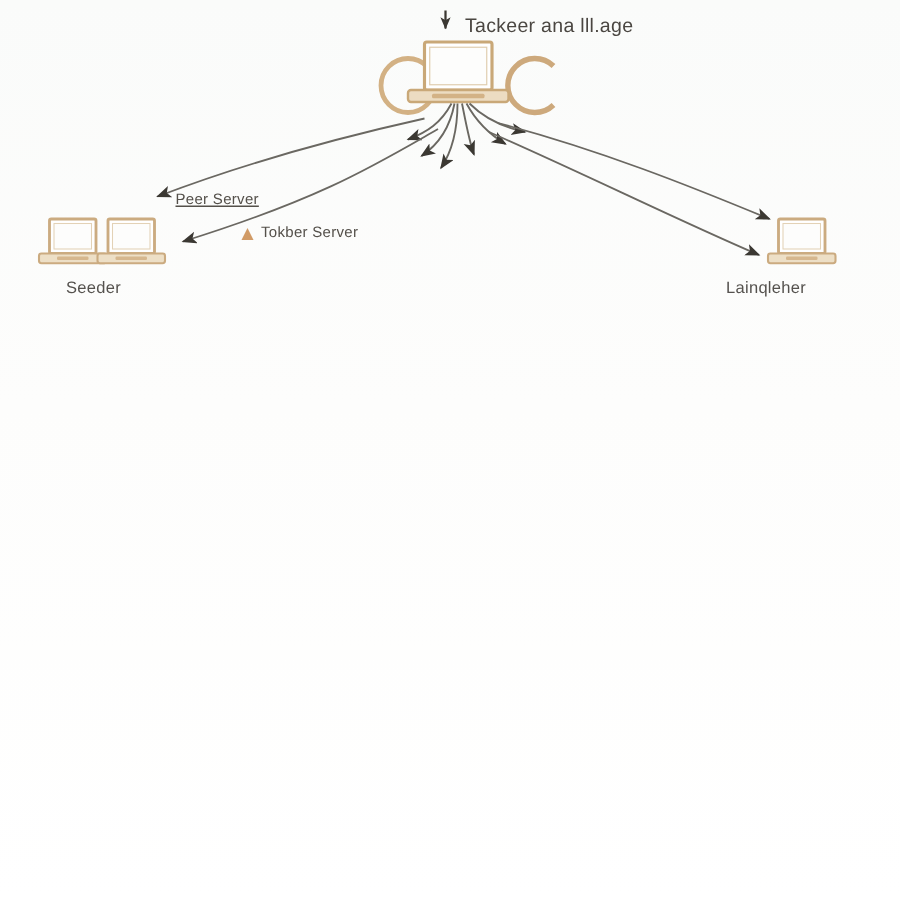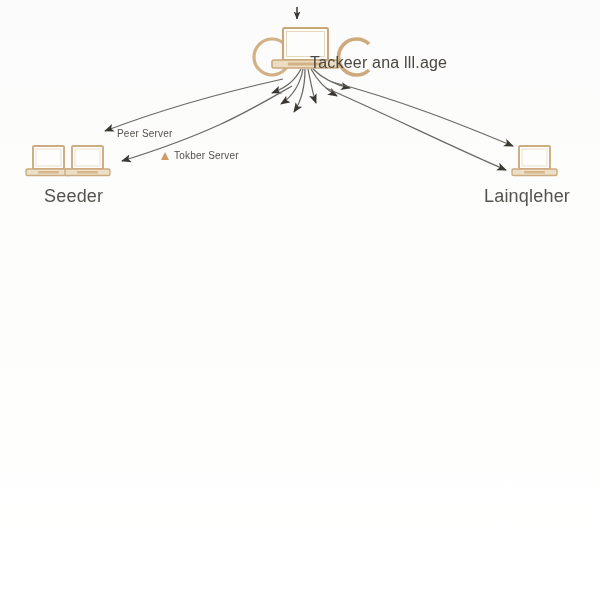--- a/index.html
+++ b/index.html
@@ -26,32 +26,31 @@
     width: 600px;
     height: 600px;
   }
   .lbl {
     position: absolute;
     color: #46433f;
     white-space: nowrap;
     letter-spacing: 0.2px;
   }
   .lbl-title {
-    font-size: 16px;
+    font-size: 13px;
     color: #4a4641;
     filter: blur(0.22px);
-    margin-top: 45px;
   }
   .lbl-edge {
     font-size: 10px;
     color: #54504a;
     filter: blur(0.25px);
   }
   .lbl-node {
-    font-size: 18px;
+    font-size: 11px;
     color: #55524e;
     filter: blur(0.15px);
   }
   .warn-tri {
     position: absolute;
     width: 0;
     height: 0;
     border-left: 4.5px solid transparent;
     border-right: 4.5px solid transparent;
     border-bottom: 8px solid #c98a4b;
@@ -128,21 +127,21 @@
         <rect x="522" y="149" width="25" height="17" fill="#fdfdfc" stroke="#e3d2b6" stroke-width="0.7"></rect>
         <rect x="512" y="169" width="45" height="6.5" rx="1.6" fill="#eddfc6" stroke="#cbab80" stroke-width="1.4"></rect>
         <rect x="524" y="171" width="21" height="2.4" rx="0.9" fill="#c08f55" opacity="0.5"></rect>
       </g>
 
     </g>
   </svg>
 
   <div class="lbl lbl-title" style="left:310px; top:9px;">Tackeer ana lll.age</div>
 
-  <div class="lbl lbl-edge" style="left:117px; top:128px;">Peer Server</div>
+  <div class="lbl lbl-edge" style="left:117px; top:128px;text-decoration:underline;">Peer Server</div>
 
   <div class="warn-tri" style="left:161px; top:152px;"></div>
 
   <div class="lbl lbl-edge" style="left:174px; top:150px;text-align:center;">Tokber Server</div>
 
   <div class="lbl lbl-node" style="left:44px; top:186px;">Seeder</div>
 
   <div class="lbl lbl-node" style="left:484px; top:186px;">Lainqleher</div>
 
 </div>

